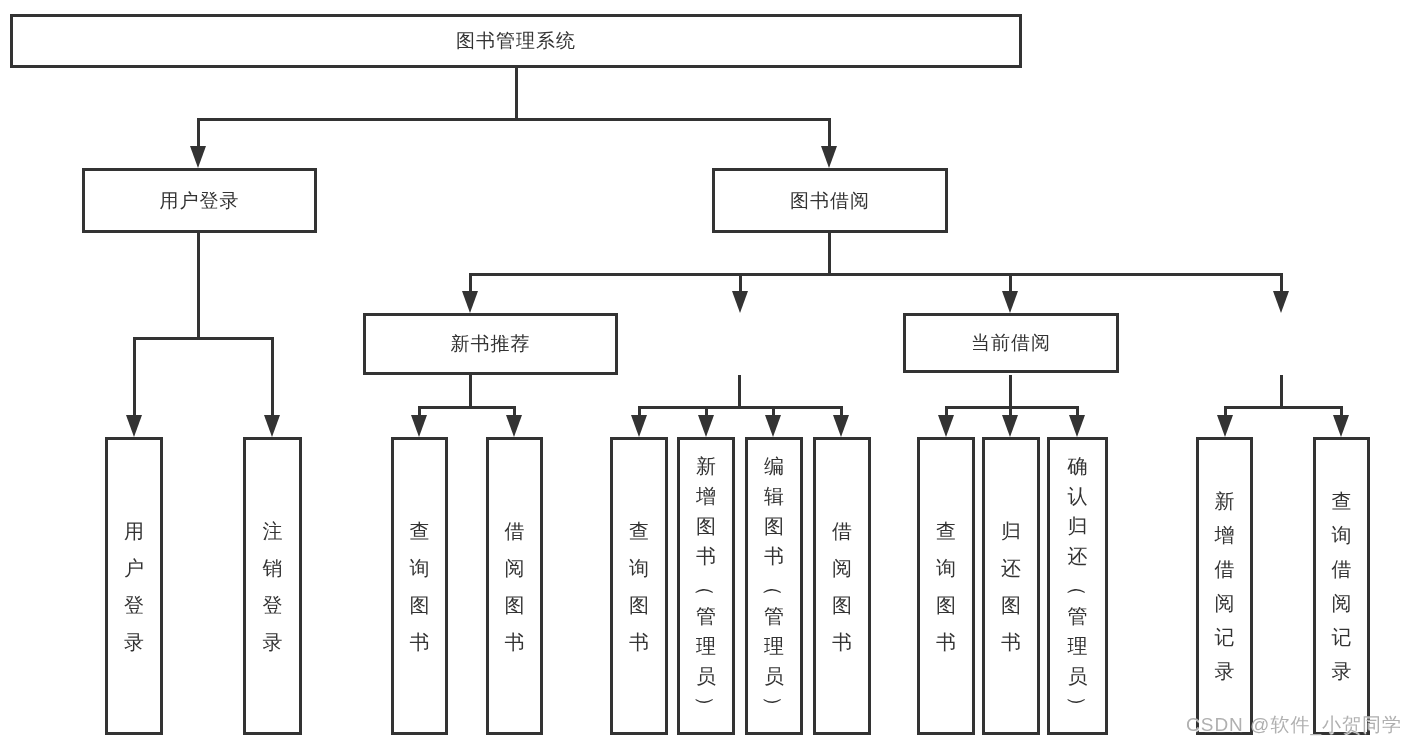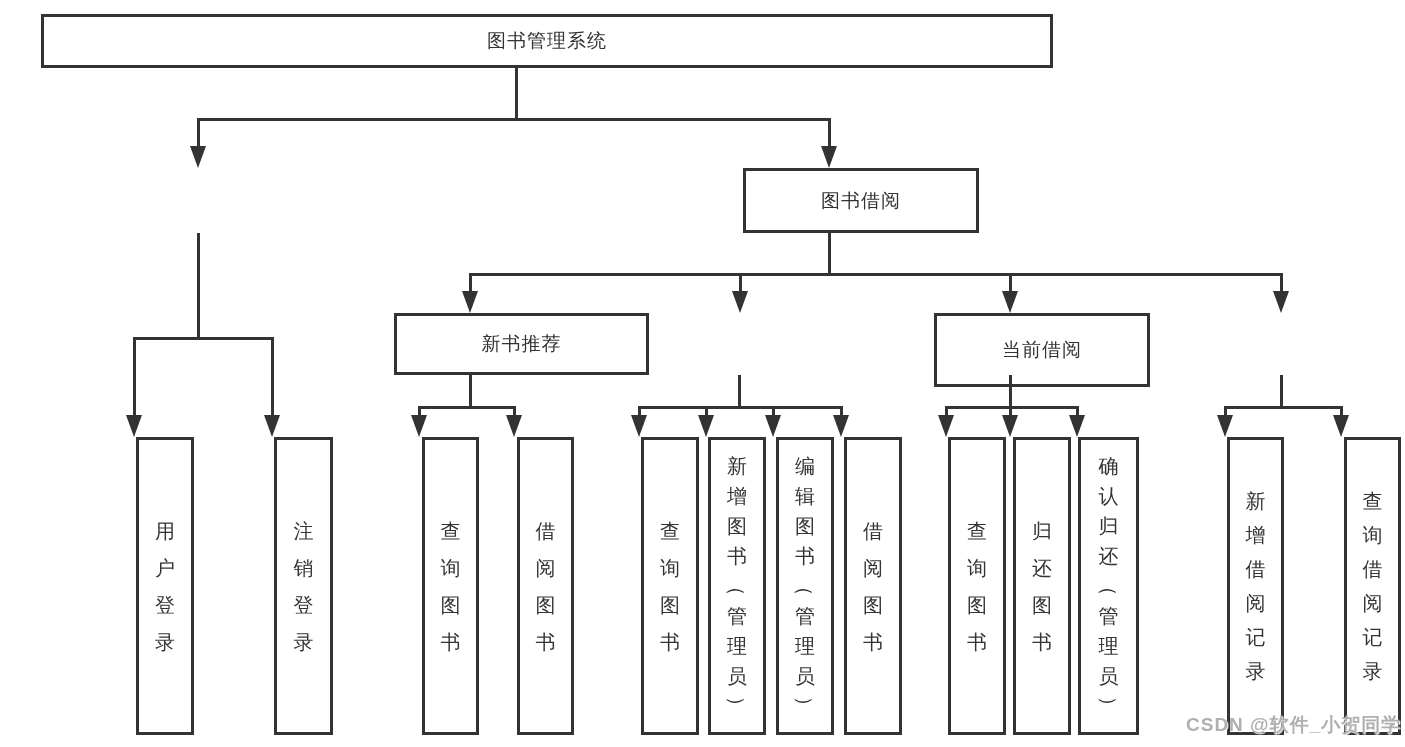--- a/index.html
+++ b/index.html
@@ -2,21 +2,21 @@
 <html><head>
 <meta charset="utf-8">
 <style>
   html,body{margin:0;padding:0;background:#ffffff;}
   #canvas{
     position:relative;width:1405px;height:747px;background:#ffffff;
     font-family:"Liberation Sans", sans-serif;color:#333;overflow:hidden;
   }
   .box{
     position:absolute;border:3px solid #333;background:#fff;
-    box-sizing:border-box;display:flex;align-items:center;justify-content:center;margin-left:31px;
+    box-sizing:border-box;display:flex;align-items:center;justify-content:center;
   }
   .nodelabel{font-size:19px;color:#333;letter-spacing:1px;white-space:nowrap;}
   .vtext{
     display:flex;flex-direction:column;align-items:center;justify-content:center;
     width:100%;height:100%;font-size:20px;color:#333;
   }
   .vtext span{display:block;line-height:1;}
   .vtext .rot{transform:rotate(90deg);}
   .gap-lg{gap:17px;}
   .gap-md{gap:14px;}
@@ -24,41 +24,44 @@
   .hline{position:absolute;height:3px;background:#333;}
   .vline{position:absolute;width:3px;background:#333;}
   .arrow{
     position:absolute;width:0;height:0;
     border-left:8px solid transparent;border-right:8px solid transparent;
     border-top:22px solid #333;
   }
   #watermark{
     position:absolute;left:1186px;top:712px;z-index:5;
     font-size:19px;color:#b0b0b0;letter-spacing:1px;
-    text-shadow:1px 1px 1px #ffffff;white-space:nowrap;font-weight:bold;
+    text-shadow:1px 1px 1px #ffffff;white-space:nowrap;
   }
 </style>
 </head>
 <body>
 
 <div id="canvas">
 
   <div class="box" style="left:10px;top:14px;width:1012px;height:54px;">
     <span class="nodelabel">图书管理系统</span>
   </div>
 
   <div>
     <div class="vline" style="left:515px;top:68px;height:50px;"></div>
     <div class="hline" style="left:197px;top:118px;width:634px;"></div>
     <div class="vline" style="left:197px;top:118px;height:30px;"></div>
     <div class="arrow" style="left:190px;top:146px;"></div>
     <div class="vline" style="left:828px;top:118px;height:30px;"></div>
     <div class="arrow" style="left:821px;top:146px;"></div>
   </div>
 
+  <div class="box" style="left:82px;top:168px;width:235px;height:65px;">
+    <span class="nodelabel">用户登录</span>
+  </div>
   <div class="box" style="left:712px;top:168px;width:236px;height:65px;">
     <span class="nodelabel">图书借阅</span>
   </div>
 
   <div>
     <div class="vline" style="left:197px;top:233px;height:104px;"></div>
     <div class="hline" style="left:133px;top:337px;width:141px;"></div>
     <div class="vline" style="left:133px;top:337px;height:80px;"></div>
     <div class="arrow" style="left:126px;top:415px;"></div>
     <div class="vline" style="left:271px;top:337px;height:80px;"></div>
@@ -74,21 +77,21 @@
     <div class="arrow" style="left:732px;top:291px;"></div>
     <div class="vline" style="left:1009px;top:273px;height:20px;"></div>
     <div class="arrow" style="left:1002px;top:291px;"></div>
     <div class="vline" style="left:1280px;top:273px;height:20px;"></div>
     <div class="arrow" style="left:1273px;top:291px;"></div>
   </div>
 
   <div class="box" style="left:363px;top:313px;width:255px;height:62px;">
     <span class="nodelabel">新书推荐</span>
   </div>
-  <div class="box" style="left:903px;top:313px;width:216px;height:74px;">
+  <div class="box" style="left:903px;top:313px;width:216px;height:60px;">
     <span class="nodelabel">当前借阅</span>
   </div>
 
   <div>
     <div class="vline" style="left:469px;top:375px;height:31px;"></div>
     <div class="hline" style="left:418px;top:406px;width:97px;"></div>
     <div class="vline" style="left:418px;top:406px;height:10px;"></div>
     <div class="arrow" style="left:411px;top:415px;"></div>
     <div class="vline" style="left:513px;top:406px;height:10px;"></div>
     <div class="arrow" style="left:506px;top:415px;"></div>

